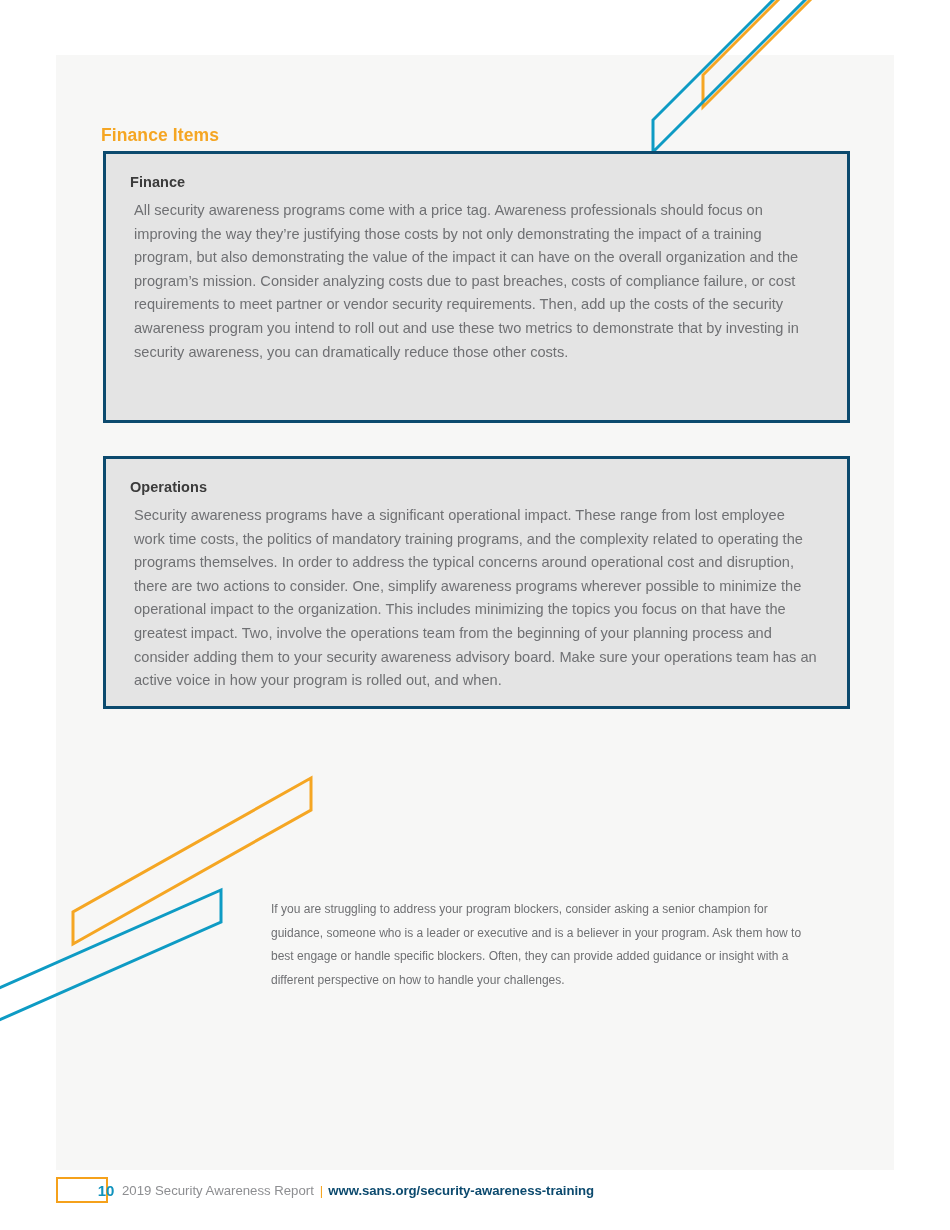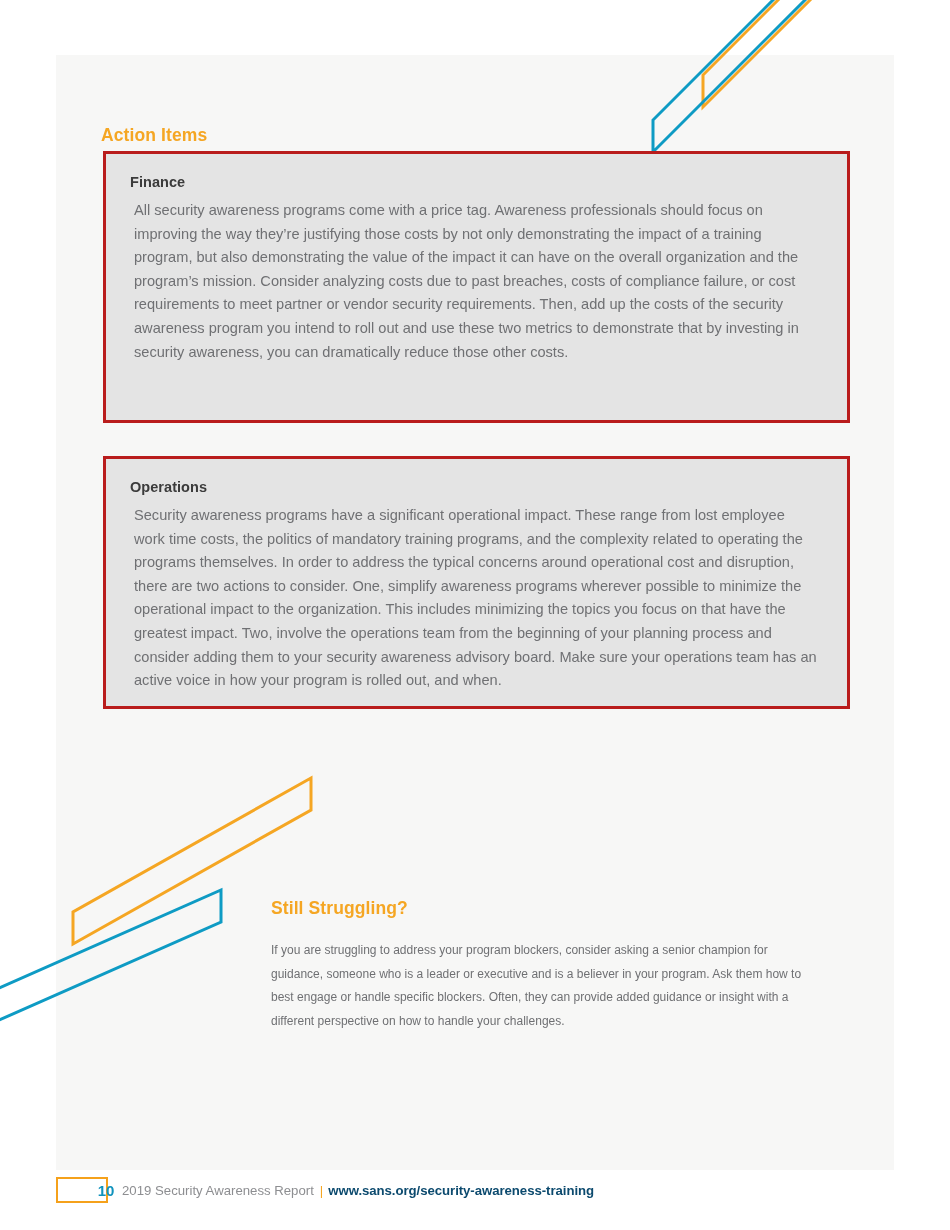--- a/index.html
+++ b/index.html
@@ -50,21 +50,21 @@
     color: #f5a623;
     letter-spacing: 0.1px;
   }
 
   
   .callout {
     position: absolute;
     left: 103px;
     width: 747px;
     background: #e4e4e4;
-    border: 3px solid #b91c1c;
+    border: 3px solid #0c4a6e;
     box-sizing: border-box;
     padding: 20px 24px 18px 24px;
   }
   .callout-finance { top: 151px; height: 272px; }
   .callout-operations { top: 456px; height: 253px; }
 
   .callout-title {
     font-size: 14.5px;
     font-weight: 700;
     color: #3b3b3b;
@@ -167,34 +167,33 @@
 
     <polygon points="703,107 703,75 872,-94 872,-62" fill="none" stroke="#f5a623" stroke-width="3"></polygon>
 
     <polygon points="653,152 653,120 853,-80 853,-48" fill="none" stroke="#0e9bc4" stroke-width="3"></polygon>
 
     <polygon points="73,944 73,912 311,778 311,810" fill="none" stroke="#f5a623" stroke-width="3"></polygon>
 
     <polygon points="-80,1055 -80,1023 221,890 221,922" fill="none" stroke="#0e9bc4" stroke-width="3"></polygon>
   </svg>
 
-  <h2 class="section-heading">Action Items</h2>
+  <h2 class="section-heading">Finance Items</h2>
 
   <section class="callout callout-finance">
     <h3 class="callout-title">Finance</h3>
     <p class="callout-body">All security awareness programs come with a price tag. Awareness professionals should focus on improving the way they’re justifying those costs by not only demonstrating the impact of a training program, but also demonstrating the value of the impact it can have on the overall organization and the program’s mission. Consider analyzing costs due to past breaches, costs of compliance failure, or cost requirements to meet partner or vendor security requirements. Then, add up the costs of the security awareness program you intend to roll out and use these two metrics to demonstrate that by investing in security awareness, you can dramatically reduce those other costs.</p>
   </section>
 
   <section class="callout callout-operations">
     <h3 class="callout-title">Operations</h3>
     <p class="callout-body">Security awareness programs have a significant operational impact. These range from lost employee work time costs, the politics of mandatory training programs, and the complexity related to operating the programs themselves. In order to address the typical concerns around operational cost and disruption, there are two actions to consider. One, simplify awareness programs wherever possible to minimize the operational impact to the organization. This includes minimizing the topics you focus on that have the greatest impact. Two, involve the operations team from the beginning of your planning process and consider adding them to your security awareness advisory board. Make sure your operations team has an active voice in how your program is rolled out, and when.</p>
   </section>
 
   <section class="struggle-block">
-    <h3 class="struggle-title">Still Struggling?</h3>
     <p class="struggle-body">If you are struggling to address your program blockers, consider asking a senior champion for guidance, someone who is a leader or executive and is a believer in your program. Ask them how to best engage or handle specific blockers. Often, they can provide added guidance or insight with a different perspective on how to handle your challenges.</p>
   </section>
 
   <footer class="footer">
     <div class="footer-inner">
       <div class="page-number">10</div>
       <div class="footer-text">
         <span class="footer-report">2019 Security Awareness Report</span>
         <span class="footer-sep">|</span>
         <span class="footer-url">www.sans.org/security-awareness-training</span>

